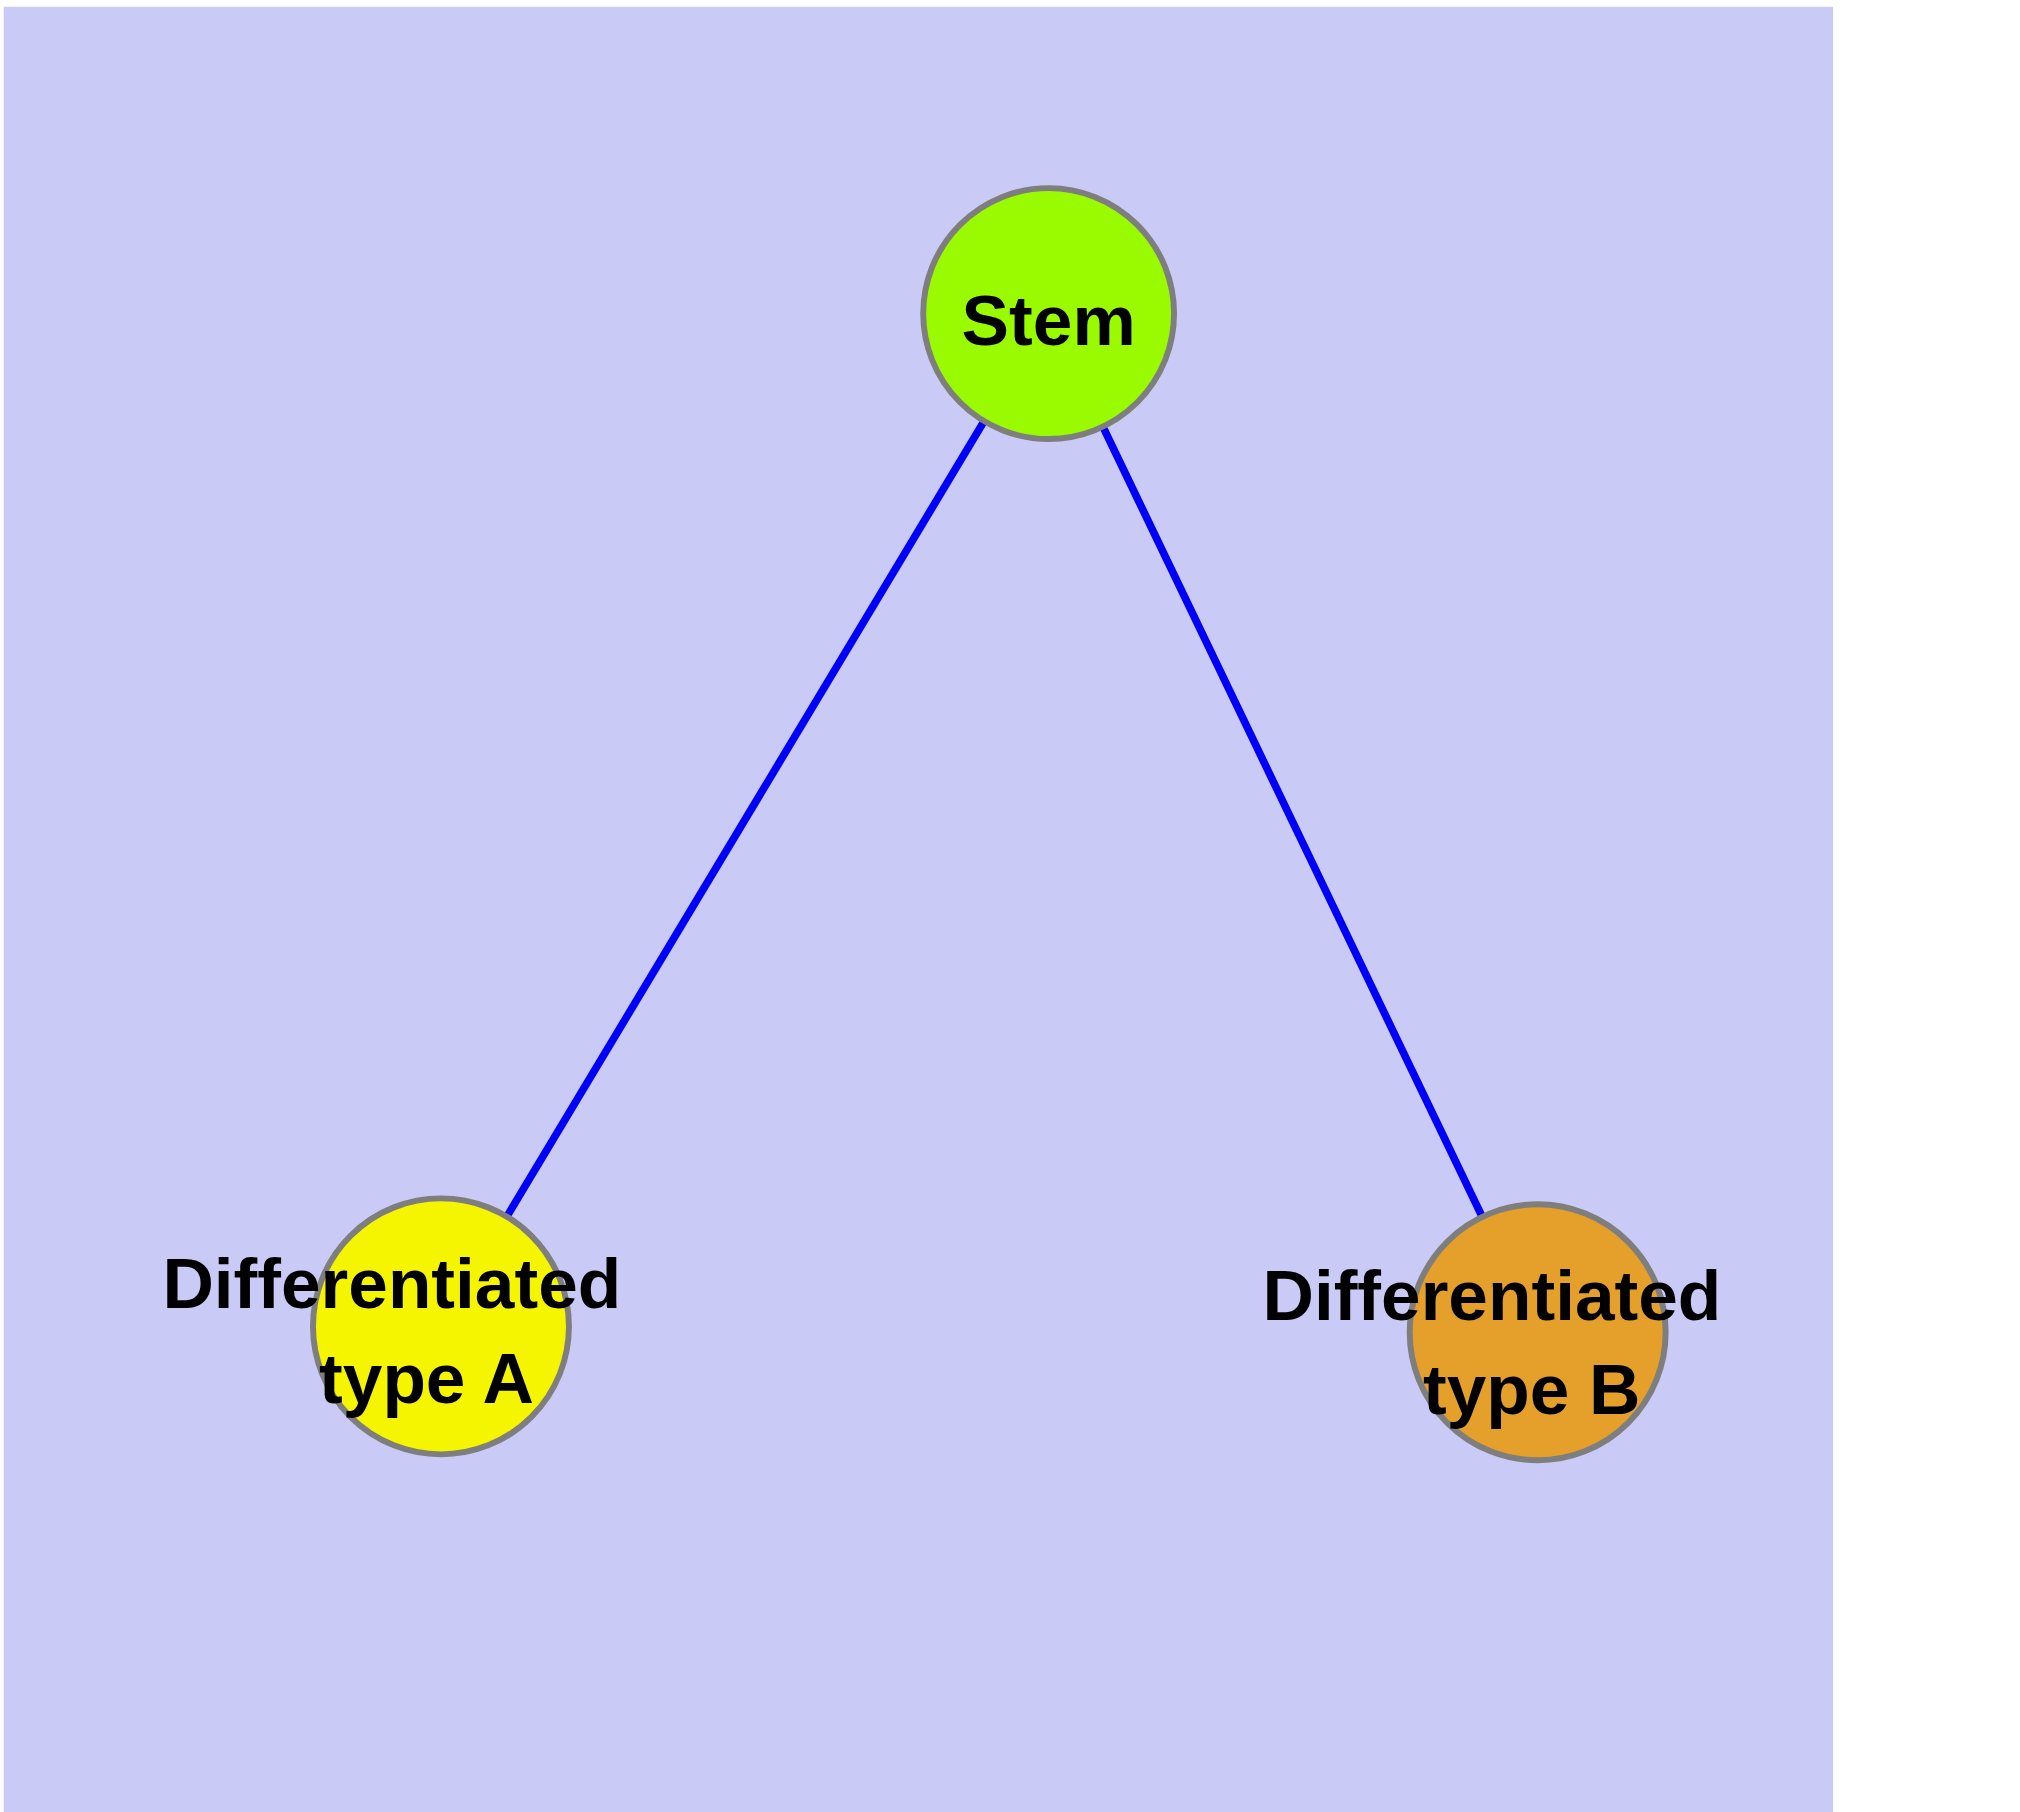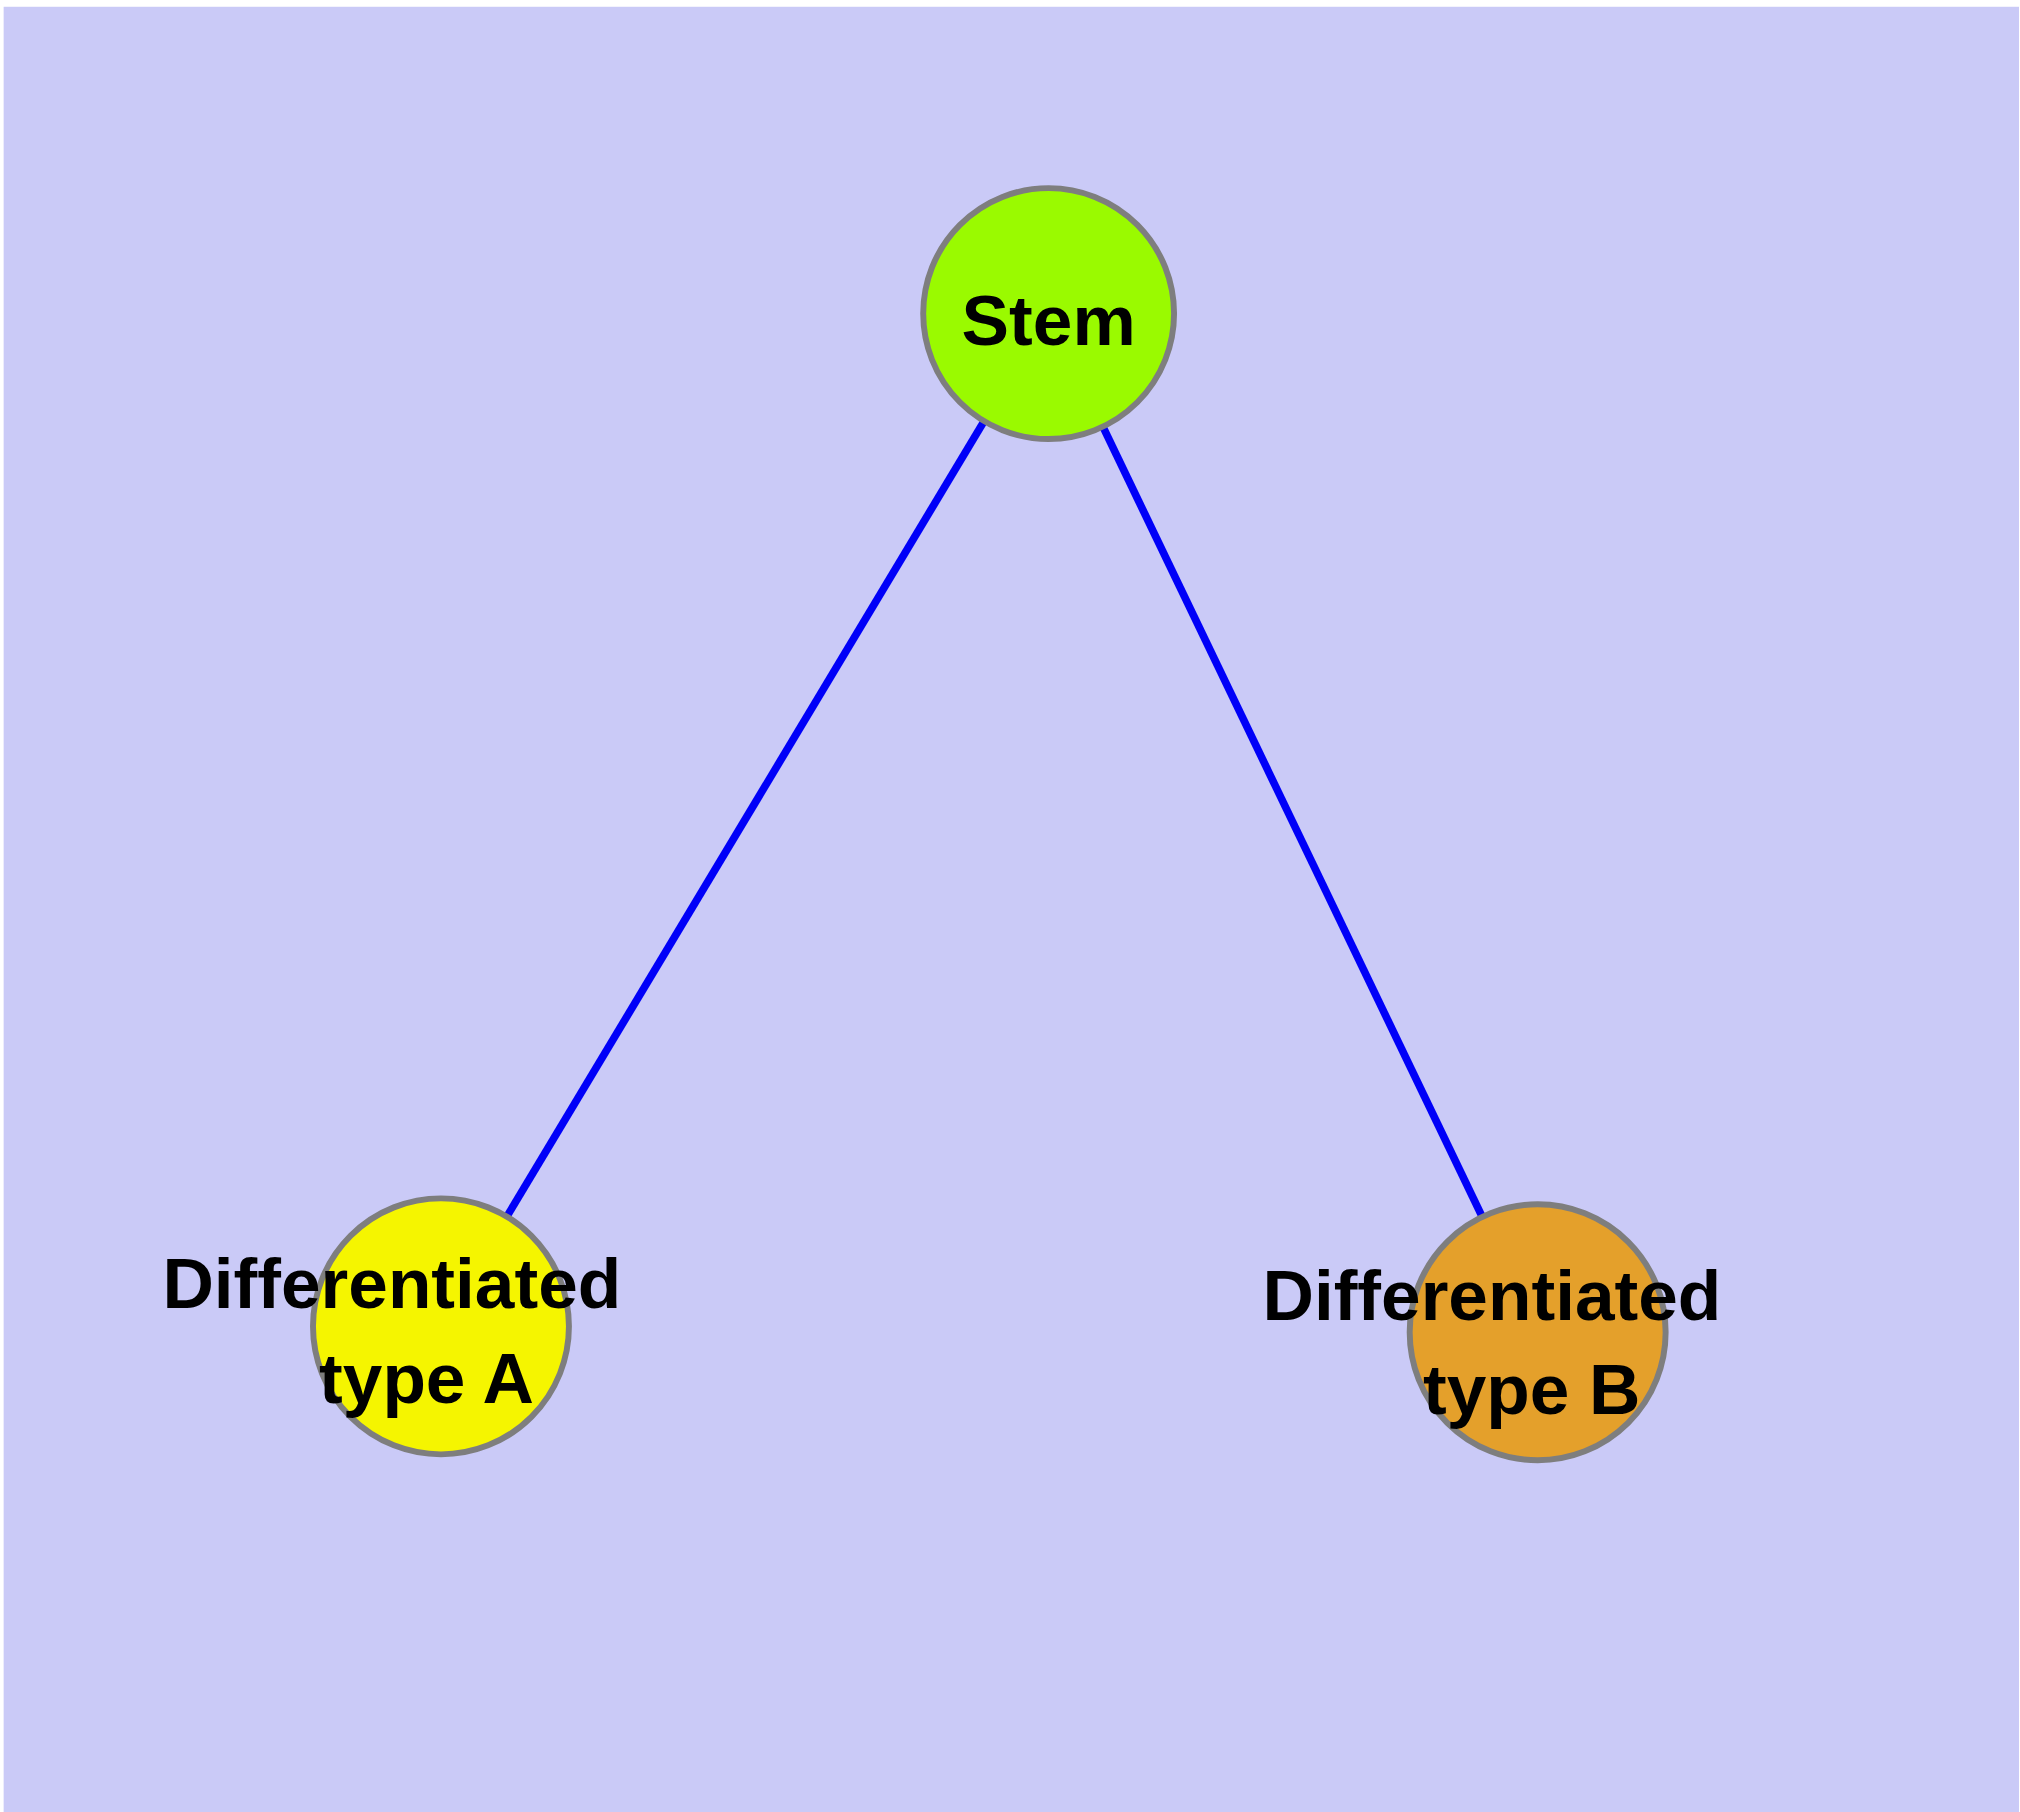--- a/index.html
+++ b/index.html
@@ -1,18 +1,18 @@
 <!DOCTYPE html>
 <html style="font-size:13.6px"><head>
 <meta charset="utf-8">
 <style>
   html, body { margin: 0; padding: 0; background: #ffffff; }
   .canvas-wrap {
     position: relative;
-    width: 2019px;
+    width: 1833px;
     height: 1812px;
     overflow: hidden;
   }
   svg { display: block; }
   .node-label {
     font-family: "Liberation Sans", sans-serif;
     font-weight: bold;
     font-size: 84px;
     text-anchor: middle;
   }

